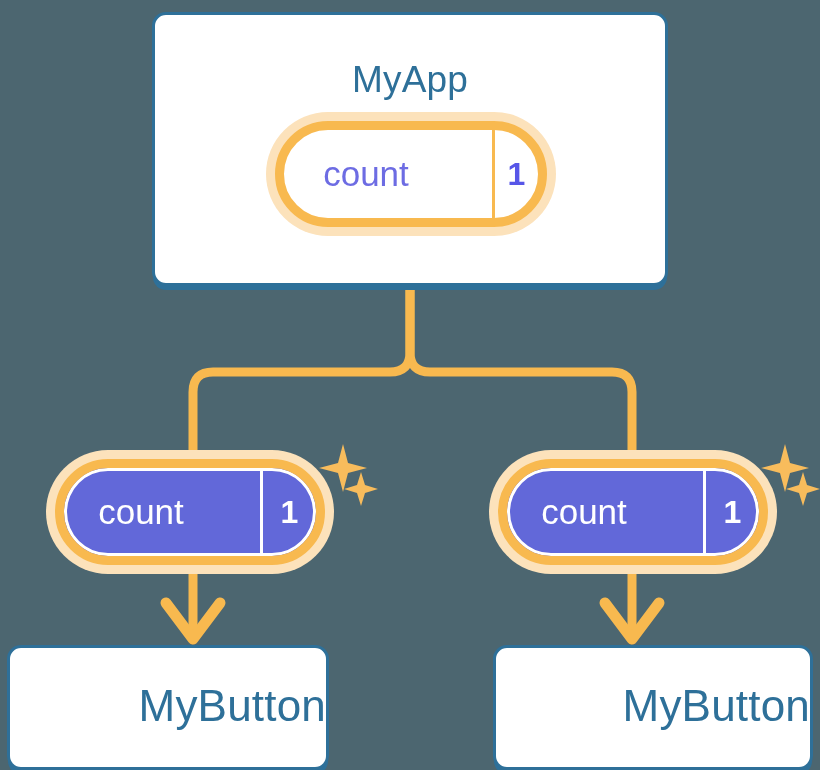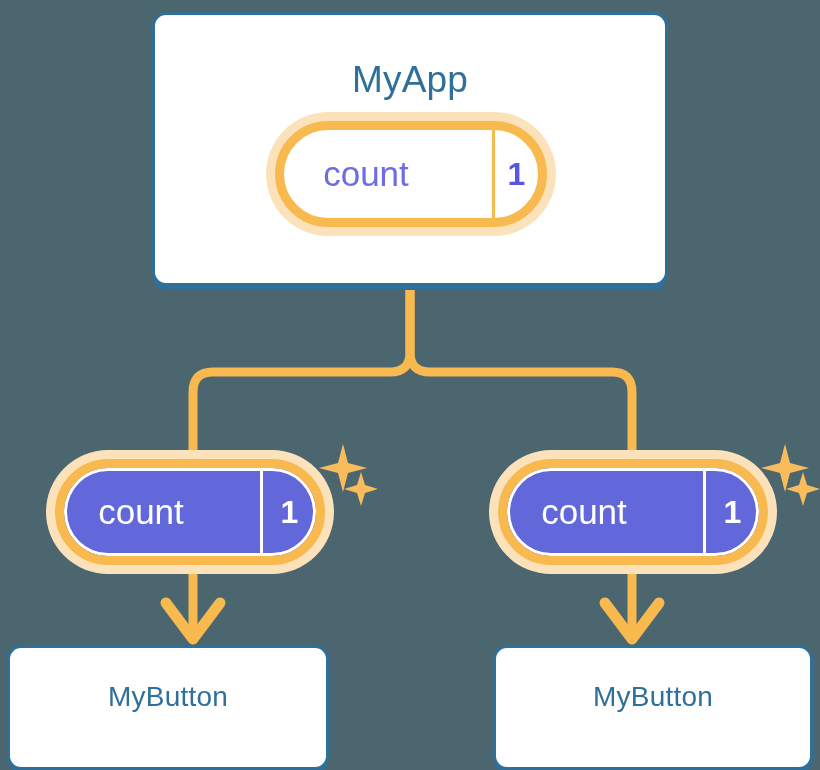--- a/index.html
+++ b/index.html
@@ -29,21 +29,21 @@
     text-align:center;
     color:#2e7099;
     letter-spacing:.2px;
   }
 
   #app-box{left:152px;top:12px;width:516px;height:274px;}
   #app-title{top:44px;font-size:37px;}
 
   #btn-box-left{left:7px;top:645px;width:322px;height:125px;}
   #btn-box-right{left:493px;top:645px;width:320px;height:125px;}
-  .btn-title{top:33px;font-size:28px;}
+  .btn-title{top:33px;font-size:44px;text-align:right;}
 
   
   .pill{
     position:absolute;
     box-sizing:border-box;
     border-radius:999px;
     display:flex;
     align-items:stretch;
     overflow:hidden;
     gap:40px;

